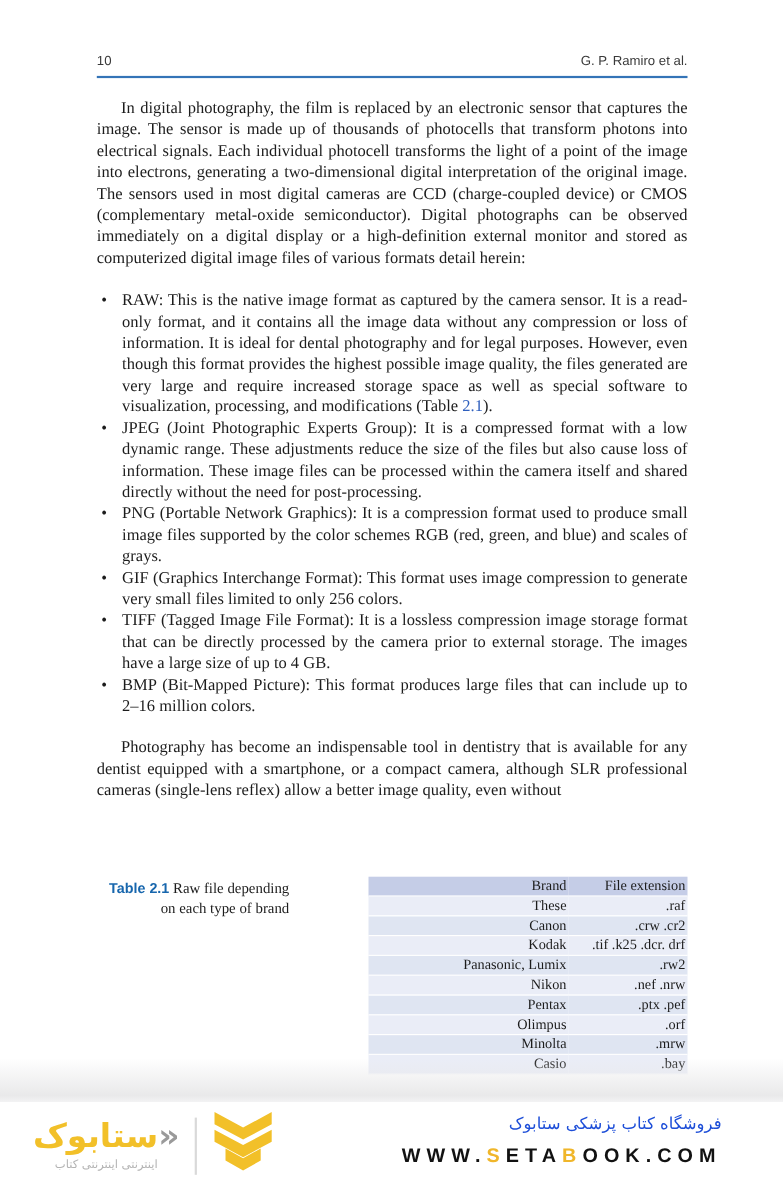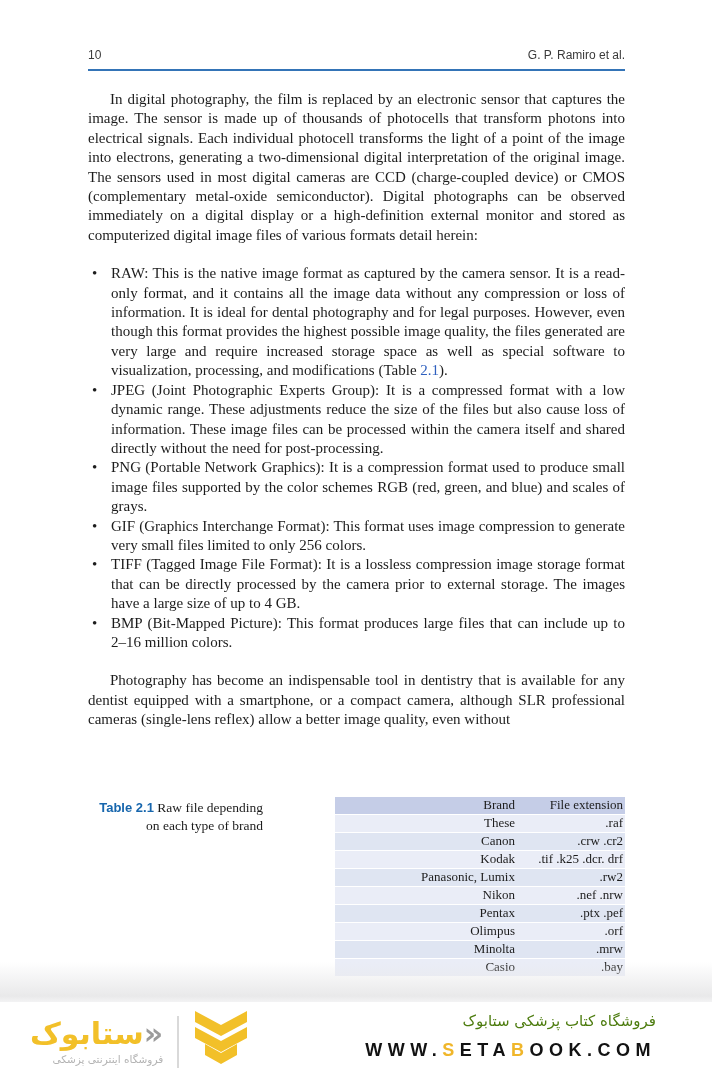--- a/index.html
+++ b/index.html
@@ -72,38 +72,38 @@
 
   
   .footer {
     position: absolute; left: 0; top: 1002px; width: 712px; height: 77px;
     background: #ffffff;
   }
   .footer-logo-group {
     position: absolute; left: 30px; top: 8px; height: 64px;
     display: flex; align-items: center; gap: 14px;
   }
-  .wordmark-block { }
+  .wordmark-block { text-align: center; }
   .wordmark {
     direction: rtl; font-family: "DejaVu Sans", sans-serif;
     font-size: 30px; font-weight: bold; color: #f2c029; line-height: 30px;
     letter-spacing: 1px;
   }
   .wordmark .guillemet { color: #9a9a9a; font-weight: bold; }
   .wordmark-sub {
     direction: rtl; font-family: "DejaVu Sans", sans-serif;
     font-size: 10.5px; color: #b3b3b3; margin-top: 4px;
   }
   .logo-divider { width: 2px; height: 52px; background: #d9d9d9; }
   .chevron-emblem { width: 56px; height: 62px; }
 
   .footer-right { position: absolute; right: 56px; top: 8px; text-align: right; }
   .footer-fa {
     direction: rtl; font-family: "DejaVu Sans", sans-serif;
-    font-size: 15px; color: #4d7c0f; line-height: 22px;
+    font-size: 15px; color: #1d4ed8; line-height: 22px;
   }
   .footer-url {
     font-family: "Liberation Sans", sans-serif; font-weight: bold;
     font-size: 18px; letter-spacing: 5.5px; color: #121212; margin-top: 8px;
     white-space: nowrap;
   }
   .footer-url .accent { color: #f0b62a; }
 </style>
 </head>
 <body>
@@ -187,21 +187,21 @@
     </table>
   </div>
 
   <div class="page-edge-shadow"></div>
 </div>
 
 <div class="footer">
   <div class="footer-logo-group">
     <div class="wordmark-block">
       <div class="wordmark"><span class="guillemet">«</span><span>ستابوک</span></div>
-      <div class="wordmark-sub">فروشگاه اینترنتی پزشکی</div>
+      <div class="wordmark-sub">اینترنتی اینترنتی کتاب</div>
     </div>
     <div class="logo-divider"></div>
     <svg class="chevron-emblem" viewBox="0 0 56 62" xmlns="http://www.w3.org/2000/svg">
       <polygon points="2,0 28,14 54,0 54,11 28,25 2,11" fill="#f2c029"></polygon>
       <polygon points="2,16 28,30 54,16 54,27 28,41 2,27" fill="#f2c029"></polygon>
       <polygon points="12,33 28,42 44,33 44,44 28,53 12,44" fill="#f2c029"></polygon>
     </svg>
   </div>
 
   <div class="footer-right">

